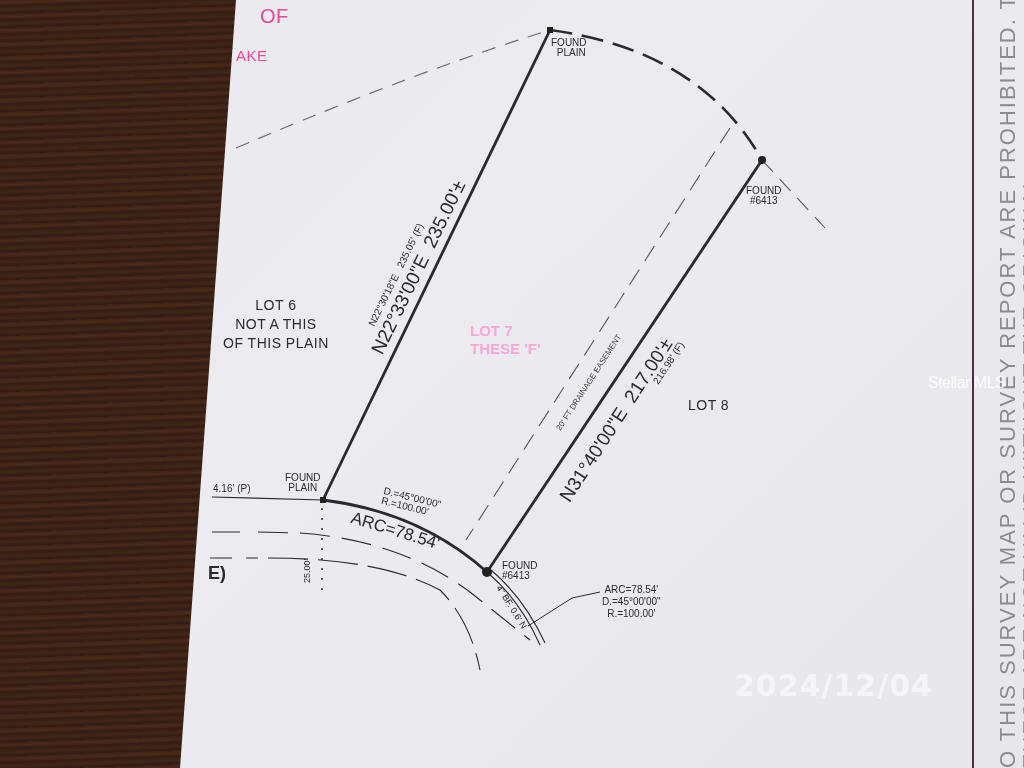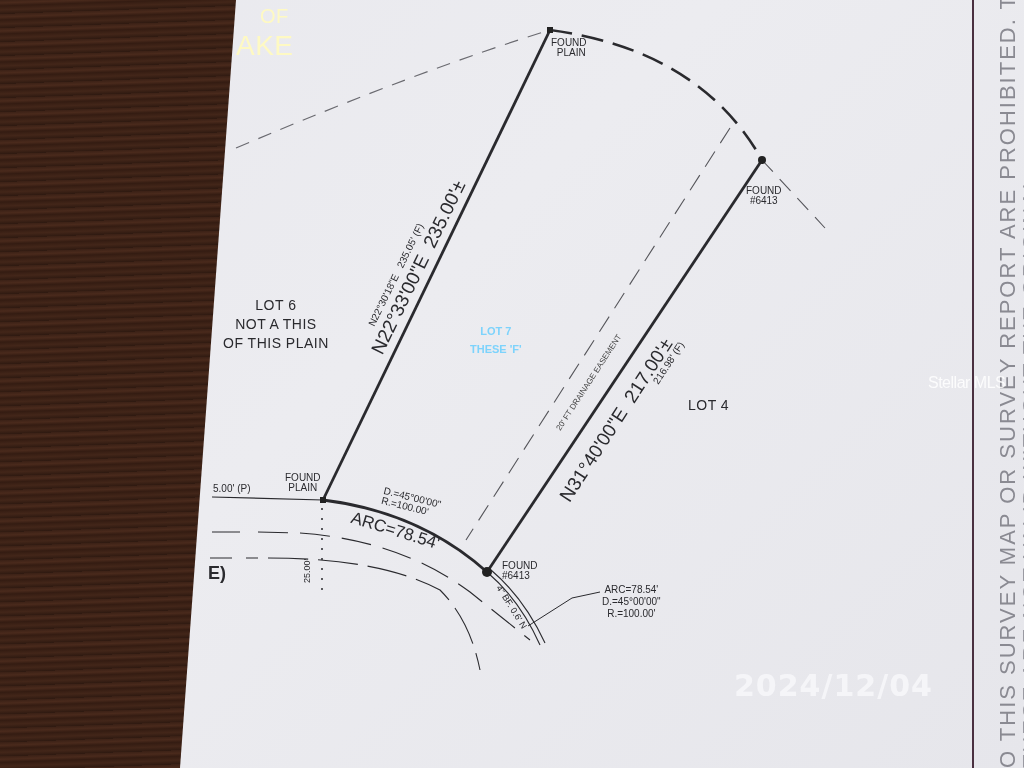--- a/index.html
+++ b/index.html
@@ -7,21 +7,21 @@
   .wood{position:absolute;inset:0;background:
      repeating-linear-gradient(178deg,#3b2116 0px,#4a2a1c 3px,#341c12 6px,#432619 10px,#2f1a11 14px);}
   .paper{position:absolute;left:0;top:0;width:1024px;height:768px;
      clip-path:polygon(236px 0,1024px 0,1024px 768px,180px 768px);
      background:linear-gradient(135deg,#e9e9ee 0%,#ececf0 40%,#e6e6eb 100%);}
   svg.drawing{position:absolute;left:0;top:0;width:1024px;height:768px;}
   .lbl{position:absolute;color:#2a2a2e;white-space:nowrap;transform-origin:left bottom;line-height:1;}
   .sm{font-size:10px;}
   .md{font-size:14px;letter-spacing:0.5px;}
   .lg{font-size:18px;font-weight:bold;}
-  .thin{color:#fef9c3;font-weight:normal;}
+  .thin{color:#ec4899;font-weight:normal;}
   .date{position:absolute;left:734px;top:668px;font-size:30px;font-weight:bold;color:#f7f7fa;letter-spacing:1px;font-family:"DejaVu Sans",sans-serif;opacity:0.92;}
   .watermark{position:absolute;left:928px;top:374px;font-size:16px;color:rgba(255,255,255,0.85);letter-spacing:-0.5px;}
   .margin-text{position:absolute;left:995px;top:768px;transform:rotate(-90deg);transform-origin:left top;font-size:22px;color:#8a8a92;letter-spacing:2px;white-space:nowrap;}
   .margin-text2{position:absolute;left:1018px;top:768px;transform:rotate(-90deg);transform-origin:left top;font-size:22px;color:#9a9aa2;letter-spacing:2px;white-space:nowrap;}
 </style>
 </head>
 <body>
 
 <div class="wood"></div>
 <div class="paper"></div>
@@ -50,21 +50,21 @@
 
   <polyline points="600,592 572,598 528,626" fill="none" stroke="#2a2a2e" stroke-width="1"></polyline>
 
   <rect x="547" y="27" width="6" height="6" fill="#222"></rect>
   <circle cx="762" cy="160" r="4" fill="#222"></circle>
   <rect x="320" y="497" width="6" height="6" fill="#222"></rect>
   <circle cx="487" cy="572" r="5" fill="#222"></circle>
 </svg>
 
 <div class="lbl md thin" style="left:260px;top:6px;font-size:20px;">OF</div>
-<div class="lbl md thin" style="left:236px;top:32px;font-size:28px;">AKE</div>
+<div class="lbl md thin" style="left:236px;top:48px;font-size:15px;">AKE</div>
 
 <div class="lbl sm" style="left:551px;top:38px;text-align:center;">
   <div>FOUND</div>
     <div style="margin-left:5px">PLAIN</div>
 </div>
 <div class="lbl sm" style="left:746px;top:186px;text-align:center;">
   <div>FOUND</div>
     <div>#6413</div>
 </div>
 <div class="lbl sm" style="left:285px;top:473px;text-align:center;">
@@ -74,25 +74,25 @@
 <div class="lbl sm" style="left:502px;top:561px;">
   <div>FOUND</div>
     <div>#6413</div>
 </div>
 
 <div class="lbl md" style="left:223px;top:296px;text-align:center;line-height:19px;">
   <div>LOT 6</div>
     <div>NOT A THIS</div>
     <div>OF THIS PLAIN</div>
 </div>
-<div class="lbl lg" style="left:470px;top:322px;text-align:center;font-size:11px;line-height:18px;color:#7dd3fc;">
+<div class="lbl lg" style="left:470px;top:322px;font-size:15px;line-height:18px;color:#f9a8d4;">
   <div>LOT 7</div>
     <div>THESE 'F'</div>
 </div>
-<div class="lbl md" style="left:688px;top:398px;">LOT 4</div>
+<div class="lbl md" style="left:688px;top:398px;">LOT 8</div>
 
 <div class="lbl" style="left:385px;top:338px;font-size:19px;transform:rotate(-64deg);">
   <span>N22°33'00"E</span>&nbsp;&nbsp;<span>235.00'±</span>
 </div>
 <div class="lbl sm" style="left:376px;top:318px;transform:rotate(-64deg);">
   <span>N22°30'18"E</span>&nbsp;&nbsp;&nbsp;<span>235.05' (F)</span>
 </div>
 
 <div class="lbl" style="left:572px;top:486px;font-size:19px;transform:rotate(-57deg);">
   <span>N31°40'00"E</span>&nbsp;&nbsp;<span>217.00'±</span>
@@ -106,21 +106,21 @@
     <div>R.=100.00'</div>
 </div>
 <div class="lbl" style="left:354px;top:509px;font-size:17px;transform:rotate(17deg);transform-origin:left top;">ARC=78.54'</div>
 
 <div class="lbl sm" style="left:602px;top:584px;text-align:center;line-height:12px;">
   <div>ARC=78.54'</div>
     <div>D.=45°00'00"</div>
     <div>R.=100.00'</div>
 </div>
 
-<div class="lbl sm" style="left:213px;top:484px;">5.00' (P)</div>
+<div class="lbl sm" style="left:213px;top:484px;">4.16' (P)</div>
 <div class="lbl" style="left:312px;top:574px;font-size:9px;transform:rotate(-90deg);">25.00'</div>
 <div class="lbl" style="left:208px;top:564px;font-size:18px;font-weight:bold;">E)</div>
 <div class="lbl" style="left:502px;top:584px;font-size:9px;transform:rotate(58deg);transform-origin:left top;">4" BF. 0.6' N</div>
 
 <div style="position:absolute;left:972px;top:0;width:2px;height:768px;background:#4a3040;"></div>
 <div class="margin-text">O THIS SURVEY MAP OR SURVEY REPORT ARE PROHIBITED. THIS</div>
 <div class="margin-text2">THESE ARE NOT VALID WITHOUT THE ORIGINAL</div>
 
 <div class="watermark">Stellar MLS</div>
 <div class="date">2024/12/04</div>

